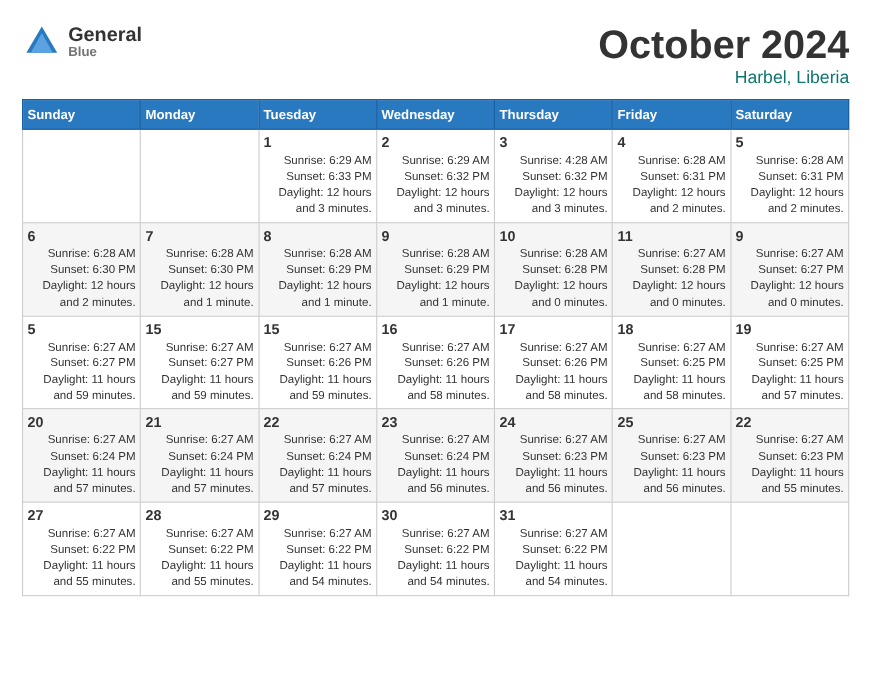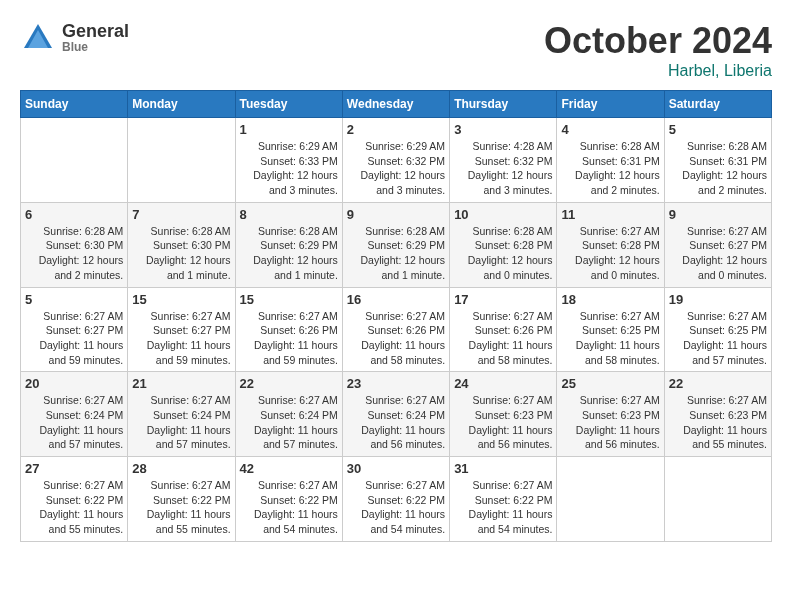--- a/index.html
+++ b/index.html
@@ -300,21 +300,21 @@
 Sunset: 6:22 PM
 Daylight: 11 hours and 55 minutes.</div>
         </td>
         <td>
           <span class="day-number">28</span>
           <div class="day-info">Sunrise: 6:27 AM
 Sunset: 6:22 PM
 Daylight: 11 hours and 55 minutes.</div>
         </td>
         <td>
-          <span class="day-number">42</span>
+          <span class="day-number">29</span>
           <div class="day-info">Sunrise: 6:27 AM
 Sunset: 6:22 PM
 Daylight: 11 hours and 54 minutes.</div>
         </td>
         <td>
           <span class="day-number">30</span>
           <div class="day-info">Sunrise: 6:27 AM
 Sunset: 6:22 PM
 Daylight: 11 hours and 54 minutes.</div>
         </td>

